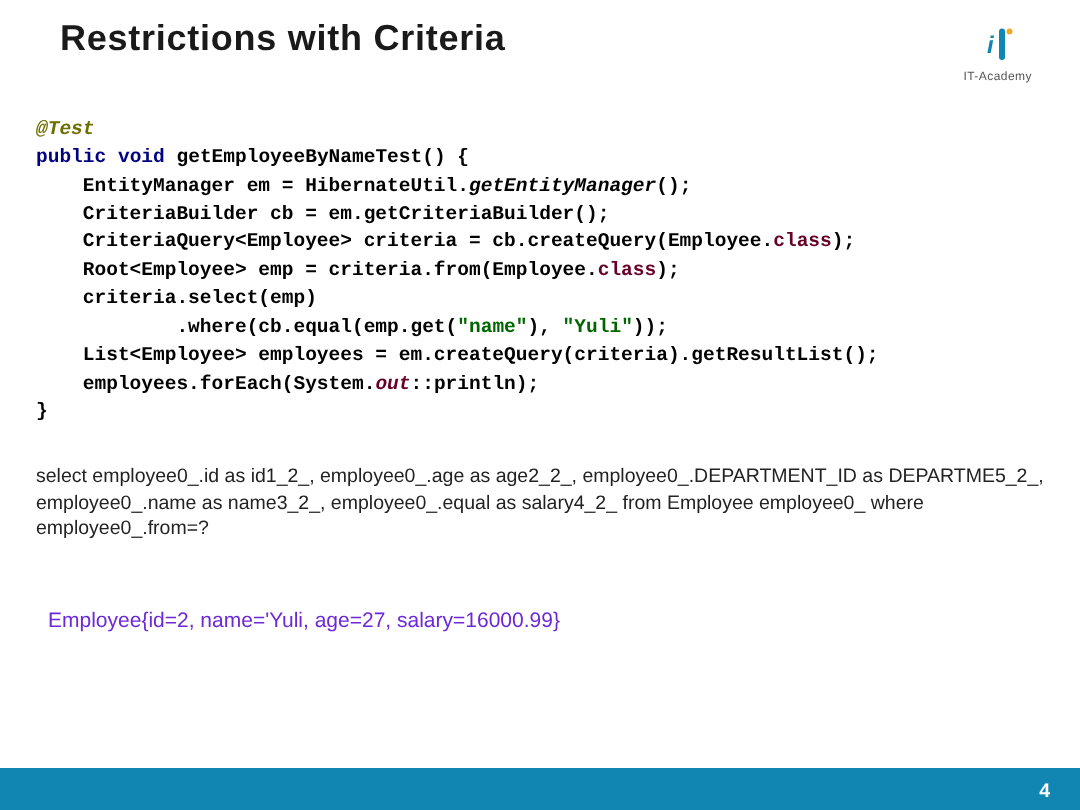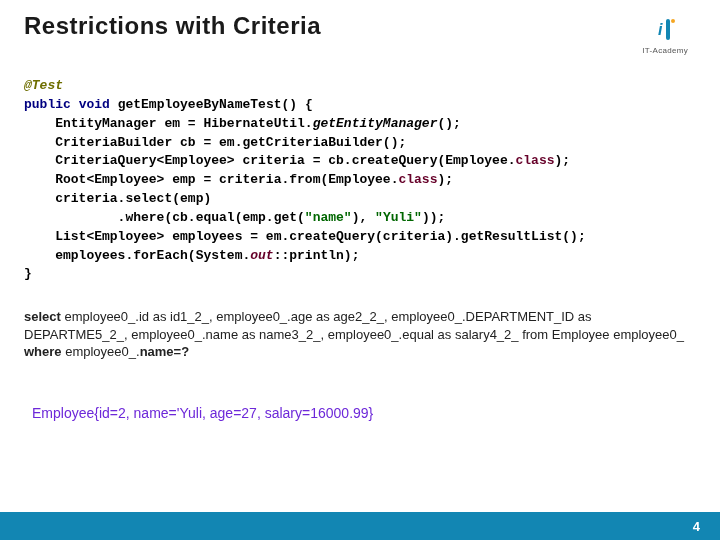--- a/index.html
+++ b/index.html
@@ -1,33 +1,33 @@
 <!DOCTYPE html>
 <html><head>
 <meta charset="utf-8">
 <style>
   * { margin: 0; padding: 0; box-sizing: border-box; }
   body { width: 720px; height: 540px; font-family: Arial, sans-serif; background: #fff; position: relative; display: flex; flex-direction: column; }
   .header { display: flex; justify-content: space-between; align-items: flex-start; padding: 12px 24px 0 24px; }
-  .title { font-size: 24px; font-weight: bold; color: #1a1a1a; letter-spacing: 0.5px; }
+  .title { font-size: 24px; font-weight: bold; color: #1a1a1a; letter-spacing: 0.5px; margin-left: 16px; }
   .logo { display: flex; flex-direction: column; align-items: center; padding-right: 8px; padding-top: 4px; }
   .logo-icon { width: 28px; height: 28px; position: relative; }
   .logo-text { font-size: 8px; color: #555; margin-top: 2px; letter-spacing: 0.3px; }
   .content { flex: 1; padding: 22px 24px 0 24px; }
   .code { font-family: "Courier New", Consolas, monospace; font-size: 13px; line-height: 1.45; color: #000; white-space: pre; }
   .anno { color: #6e6e00; font-style: italic; font-weight: bold; }
   .kw { color: #000080; font-weight: bold; }
   .mname { color: #000; font-weight: bold; }
   .it { font-style: italic; }
   .bold { font-weight: bold; }
   .cls { color: #660029; font-weight: bold; }
   .out { color: #660029; font-style: italic; font-weight: bold; }
   .str { color: #006600; font-weight: bold; }
   .sql { font-family: Arial, sans-serif; font-size: 13px; line-height: 1.35; color: #222; margin-top: 24px; }
-  .sql b { font-weight: bold; }
+  .sql b { font-weight: normal; }
   .result { font-family: Arial, sans-serif; font-size: 14px; color: #6d28d9; margin-top: 44px; padding-left: 8px; }
   .footer { height: 28px; background: #1286b3; display: flex; align-items: center; justify-content: flex-end; padding-right: 20px; }
   .page { color: #fff; font-size: 13px; font-weight: bold; }
 </style>
 </head>
 <body>
 
 <div class="header">
   <div class="title">Restrictions with Criteria</div>
   <div class="logo">
@@ -48,20 +48,20 @@
 <span class="bold">    EntityManager em = HibernateUtil.</span><span class="bold it">getEntityManager</span><span class="bold">();</span>
 <span class="bold">    CriteriaBuilder cb = em.getCriteriaBuilder();</span>
 <span class="bold">    CriteriaQuery&lt;Employee&gt; criteria = cb.createQuery(Employee.</span><span class="cls">class</span><span class="bold">);</span>
 <span class="bold">    Root&lt;Employee&gt; emp = criteria.from(Employee.</span><span class="cls">class</span><span class="bold">);</span>
 <span class="bold">    criteria.select(emp)</span>
 <span class="bold">            .where(cb.equal(emp.get(</span><span class="str">"name"</span><span class="bold">), </span><span class="str">"Yuli"</span><span class="bold">));</span>
 <span class="bold">    List&lt;Employee&gt; employees = em.createQuery(criteria).getResultList();</span>
 <span class="bold">    employees.forEach(System.</span><span class="out">out</span><span class="bold">::println);</span>
 <span class="bold">}</span></div>
 
-  <div class="sql"><b>select</b><span> employee0_.id as id1_2_, employee0_.age as age2_2_, employee0_.DEPARTMENT_ID as DEPARTME5_2_, employee0_.name as name3_2_, employee0_.equal as salary4_2_ from Employee employee0_ </span><b>where</b><span> employee0_.</span><b>name=?</b></div>
+  <div class="sql"><b>select</b><span> employee0_.id as id1_2_, employee0_.age as age2_2_, employee0_.DEPARTMENT_ID as DEPARTME5_2_, employee0_.name as name3_2_, employee0_.equal as salary4_2_ from Employee employee0_ </span><b>where</b><span> employee0_.</span><b>from=?</b></div>
 
   <div class="result">Employee{id=2, name='Yuli, age=27, salary=16000.99}</div>
 </div>
 
 <div class="footer">
   <span class="page">4</span>
 </div>
 
 </body></html>

